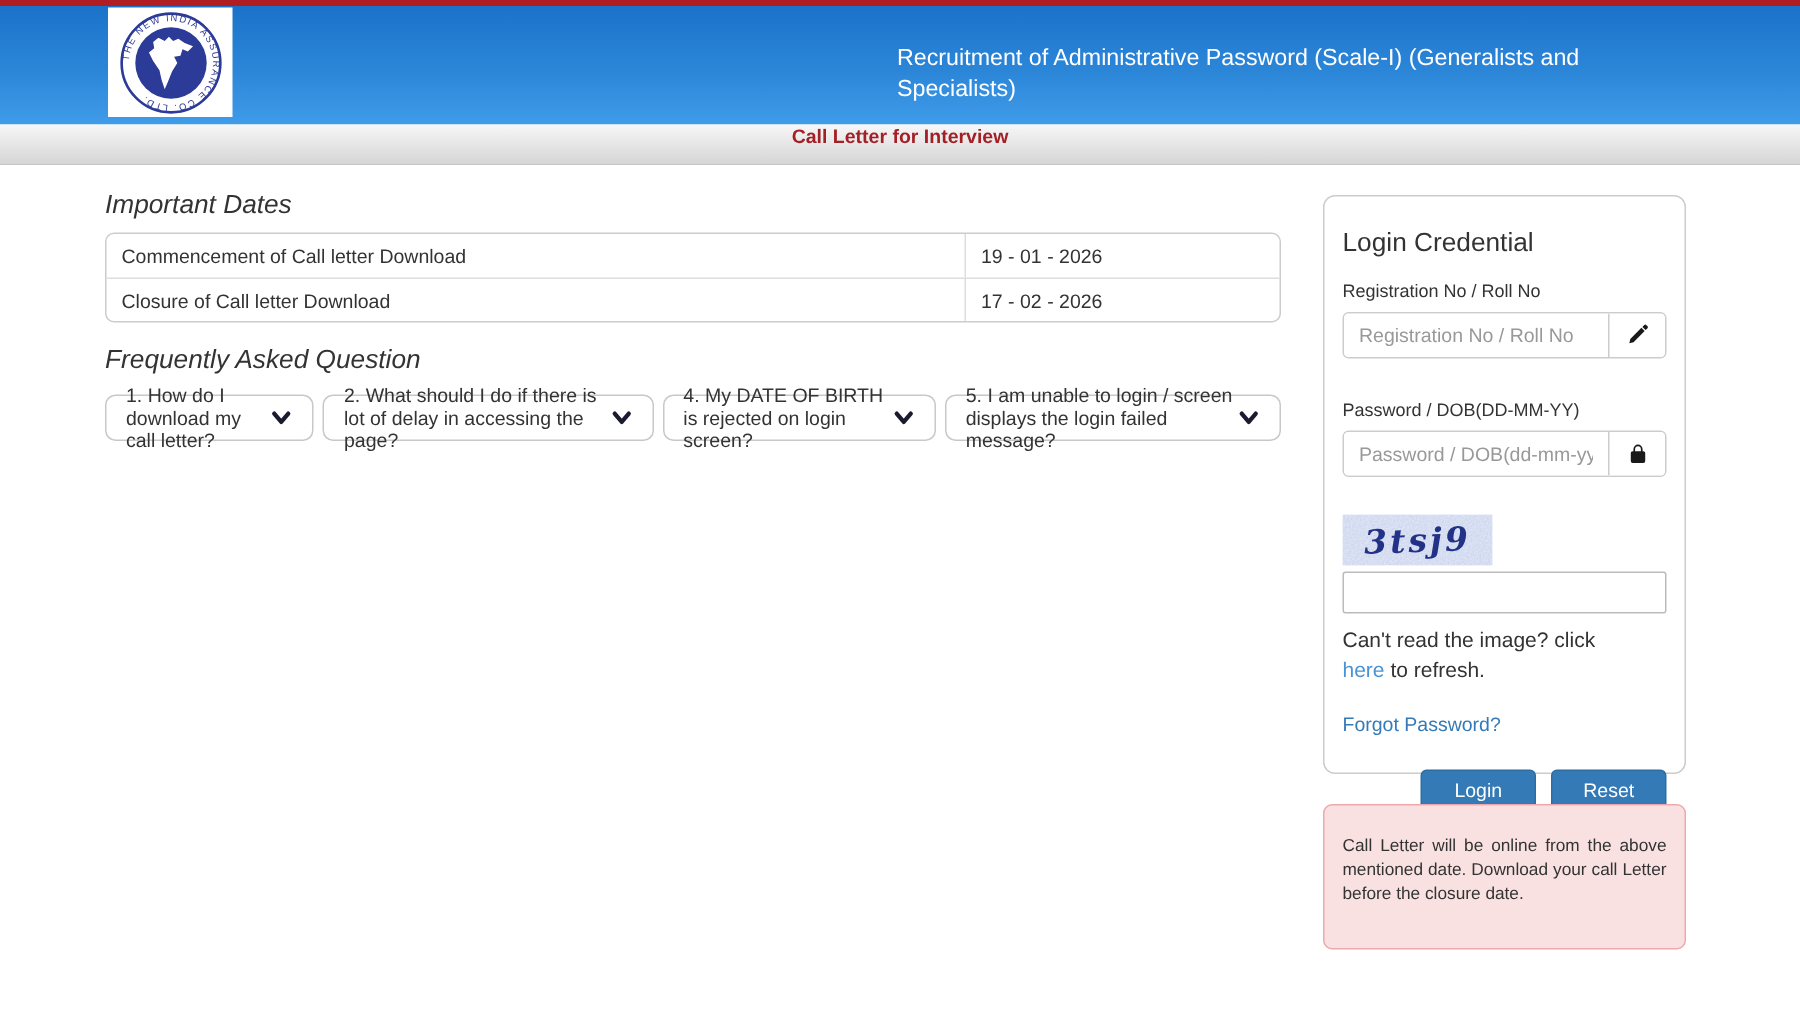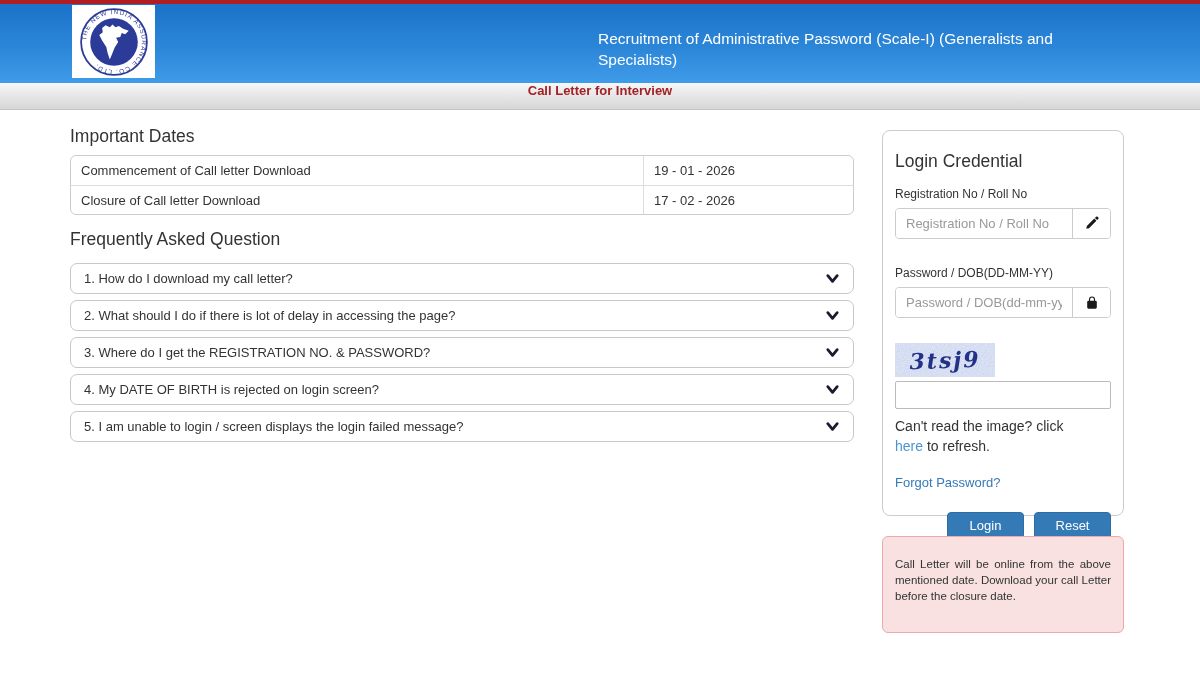--- a/index.html
+++ b/index.html
@@ -17,33 +17,33 @@
 
   .header-title { position:absolute; left:598px; top:24px; width:490px;
     color:#fff; font-size:15.5px; line-height:21px; font-weight:400; }
 
   .subbar { position:absolute; left:0; top:83px; width:100%; height:27px;
     background:linear-gradient(180deg,#f7f7f7 0%,#e3e3e3 60%,#d6d6d6 100%);
     border-bottom:1px solid #c4c4c4;
     display:flex; justify-content:center; }
   .subbar-title { color:var(--subbar-text,#a32126); font-weight:bold; font-size:13px; }
 
-  .section-heading { position:absolute; left:70px; font-size:17.5px; color:#333; font-weight:400; }
+  .section-heading { position:absolute; left:70px; font-size:17.5px; color:#333; font-weight:400;font-style:italic; }
   .heading-dates { top:126px; }
   .heading-faq { top:229px; }
 
   .dates-table { position:absolute; left:70px; top:155px; width:784px;
     border:1px solid #ccc; border-radius:6px; overflow:hidden; background:#fff; }
   .dates-row { display:flex; height:29px; align-items:center; font-size:13px; color:#333; }
   .dates-row + .dates-row { border-top:1px solid #ddd; }
   .dates-label { flex:1; padding-left:10px; }
   .dates-value { width:210px; padding-left:10px; border-left:1px solid #ddd; align-self:stretch; display:flex; align-items:center; }
 
   .faq-list { position:absolute; left:70px; top:263px; width:784px;
-    display:flex; flex-direction:column; gap:6px; }
+    display:flex; flex-direction:row; gap:6px; }
   .faq-item { height:31px; border:1px solid #c8c8c8; border-radius:7px; background:#fff;
     display:flex; align-items:center; justify-content:space-between;
     padding:0 13px; font-size:13px; color:#333; cursor:pointer; }
   .chevron { width:15px; height:15px; flex:0 0 auto; }
 
   .login-panel { position:absolute; left:882px; top:130px; width:242px; height:386px;
     border:1px solid #ccc; border-radius:8px; background:#fff; padding:20px 12px 12px 12px; }
   .login-heading { font-size:17.5px; color:#333; font-weight:400; }
   .field-label { font-size:12px; color:#333; margin-top:15px; }
   .label-password { margin-top:27px; }
@@ -126,26 +126,20 @@
           <polyline points="3,5 8,11 13,5" fill="none" stroke="#1b1b2f" stroke-width="3" stroke-linecap="round" stroke-linejoin="round"></polyline>
         </svg>
     </div>
     <div class="faq-item">
       <span>2. What should I do if there is lot of delay in accessing the page?</span>
       <svg class="chevron" viewBox="0 0 16 16">
           <polyline points="3,5 8,11 13,5" fill="none" stroke="#1b1b2f" stroke-width="3" stroke-linecap="round" stroke-linejoin="round"></polyline>
         </svg>
     </div>
     <div class="faq-item">
-      <span>3. Where do I get the REGISTRATION NO. &amp; PASSWORD?</span>
-      <svg class="chevron" viewBox="0 0 16 16">
-          <polyline points="3,5 8,11 13,5" fill="none" stroke="#1b1b2f" stroke-width="3" stroke-linecap="round" stroke-linejoin="round"></polyline>
-        </svg>
-    </div>
-    <div class="faq-item">
       <span>4. My DATE OF BIRTH is rejected on login screen?</span>
       <svg class="chevron" viewBox="0 0 16 16">
           <polyline points="3,5 8,11 13,5" fill="none" stroke="#1b1b2f" stroke-width="3" stroke-linecap="round" stroke-linejoin="round"></polyline>
         </svg>
     </div>
     <div class="faq-item">
       <span>5. I am unable to login / screen displays the login failed message?</span>
       <svg class="chevron" viewBox="0 0 16 16">
           <polyline points="3,5 8,11 13,5" fill="none" stroke="#1b1b2f" stroke-width="3" stroke-linecap="round" stroke-linejoin="round"></polyline>
         </svg>

